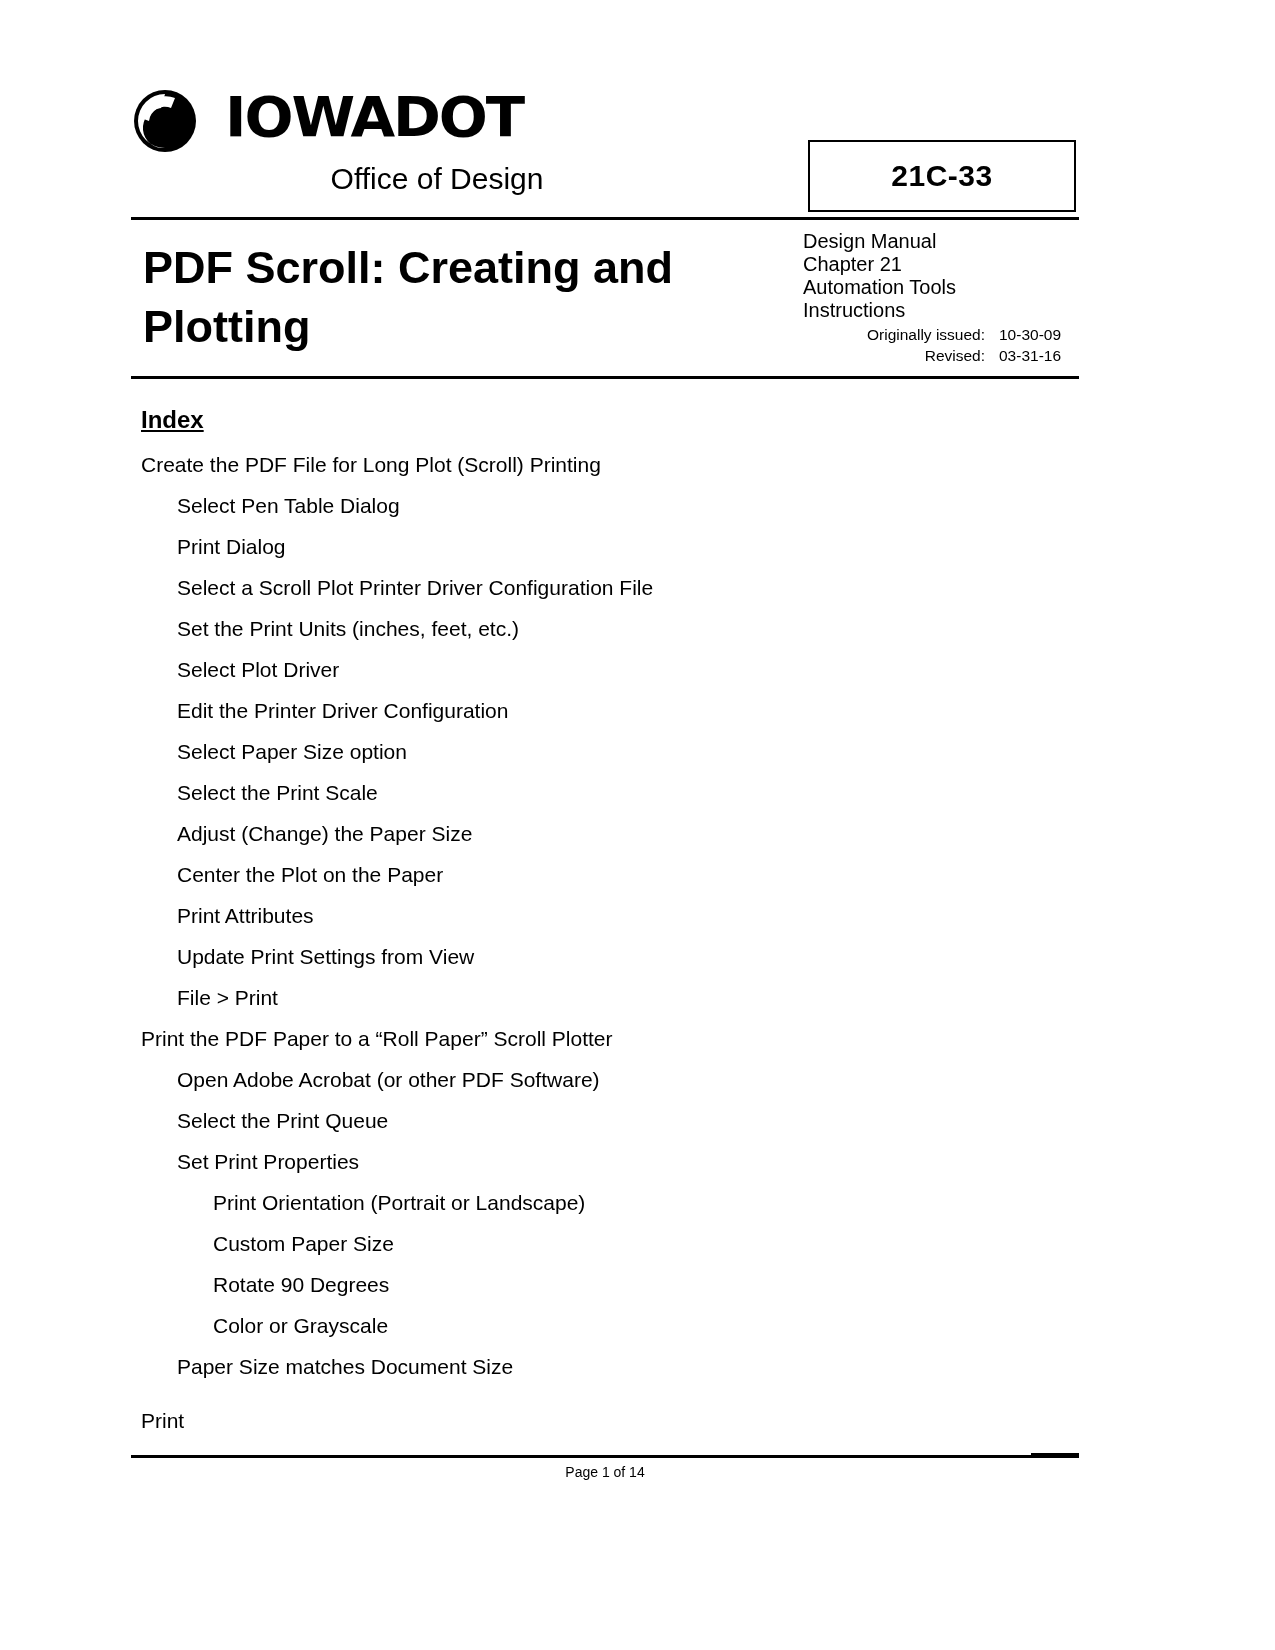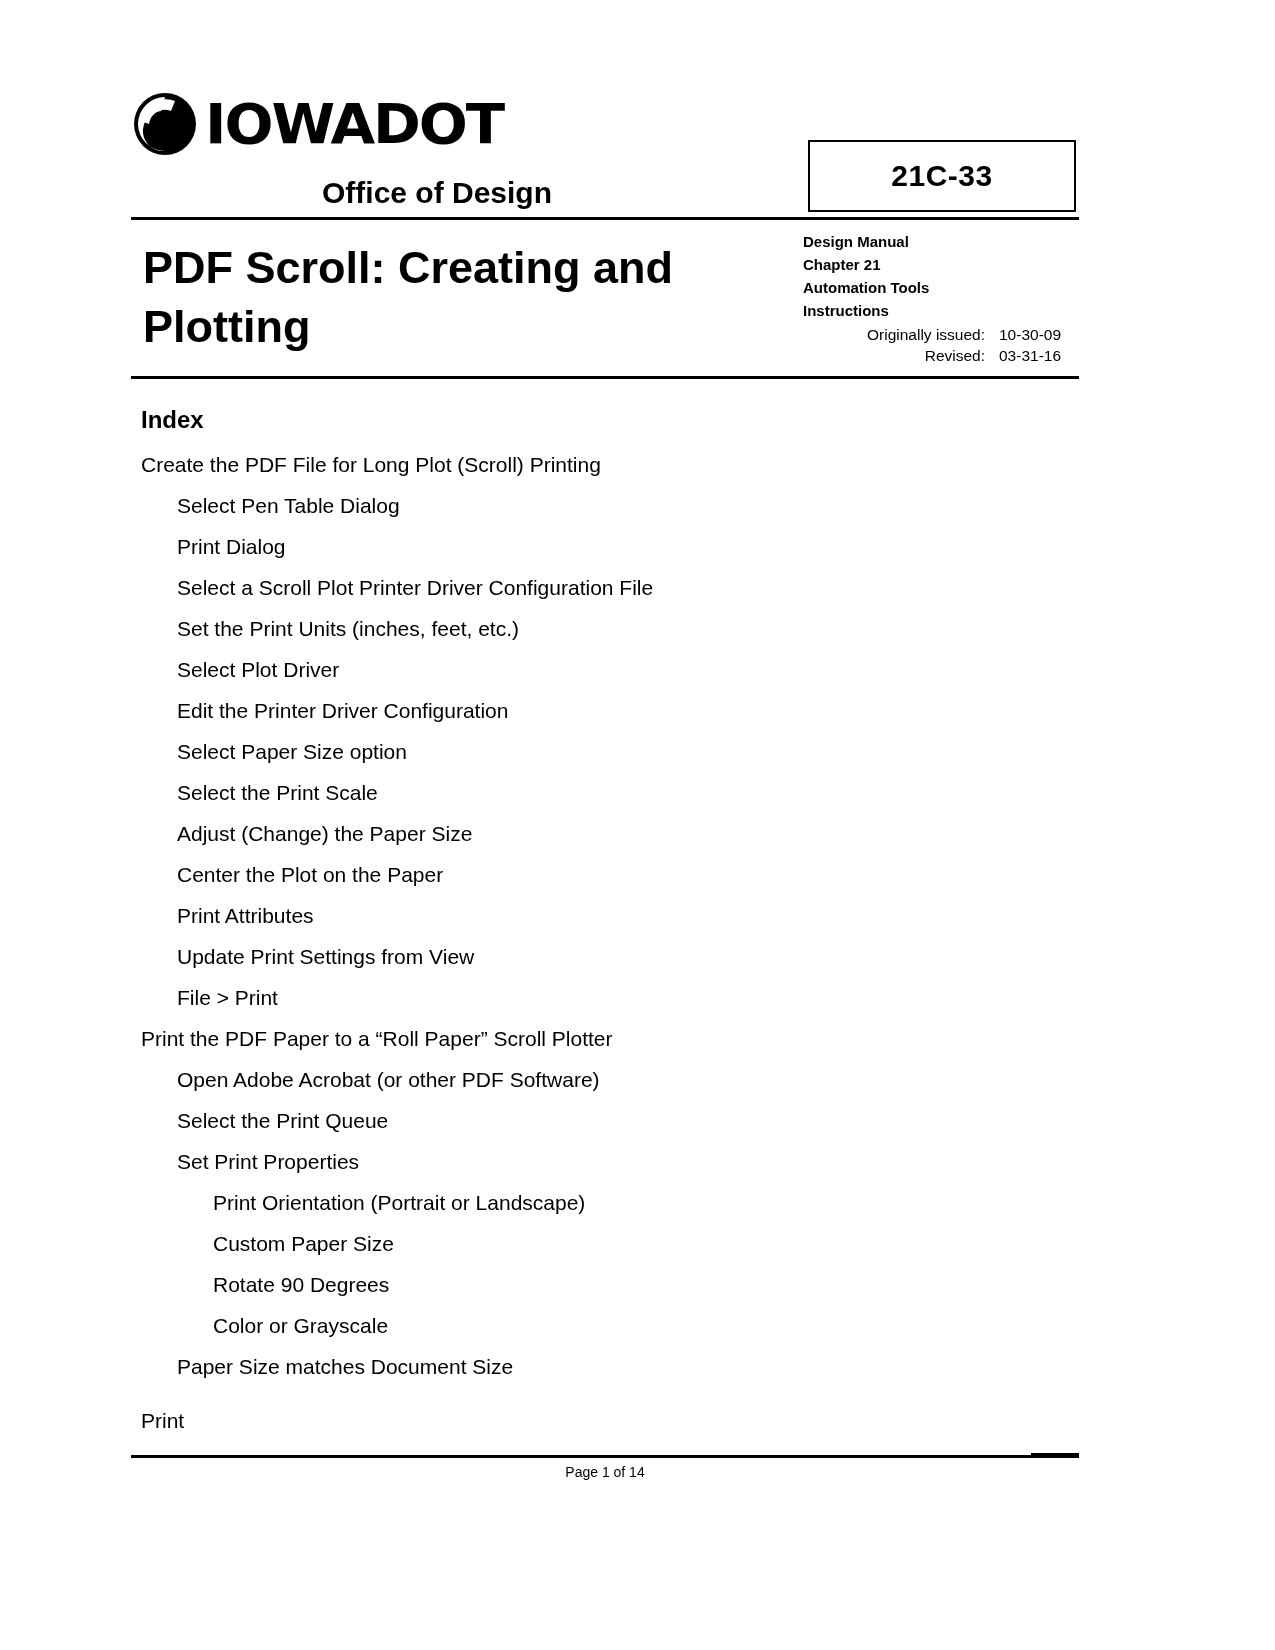--- a/index.html
+++ b/index.html
@@ -31,22 +31,23 @@
     height: 128px;
   }
   .logo-block {
     position: absolute;
     left: 0px;
     top: 0px;
     width: 560px;
   }
   .logo-row {
     display: flex;
-    align-items: center;
+    align-items: flex-start;
     height: 72px;
+    gap: 20px;
   }
   .logo-mark {
     width: 72px;
     height: 66px;
     flex: 0 0 auto;
     position: relative;
     margin-right: 2px;
   }
   .logo-mark svg { display: block; }
   .logo-word {
@@ -55,23 +56,23 @@
     font-size: 55px;
     letter-spacing: -2px;
     line-height: 58px;
     transform: scaleX(1.05);
     transform-origin: left center;
     white-space: nowrap;
   }
   .office-line {
     text-align: center;
     font-size: 30px;
-    font-weight: bold;
+    font-weight: normal;
     line-height: 34px;
-    margin-top: 16px;
+    margin-top: 2px;
     padding-left: 52px;
     white-space: nowrap;
   }
 
   .doc-number-box {
     position: absolute;
     left: 677px;
     top: 52px;
     width: 268px;
     height: 72px;
@@ -113,22 +114,22 @@
     margin: 0;
   }
 
   .meta-block {
     position: absolute;
     left: 803px;
     top: 230px;
     width: 280px;
   }
   .meta-strong {
-    font-size: 15px;
-    font-weight: bold;
+    font-size: 20px;
+    font-weight: normal;
     line-height: 23px;
     white-space: nowrap;
   }
   .meta-dates {
     margin-top: 2px;
     font-size: 15.5px;
     line-height: 21px;
   }
   .meta-date-row {
     display: flex;
@@ -149,20 +150,21 @@
     position: absolute;
     left: 141px;
     top: 404px;
     width: 940px;
   }
   .index-heading {
     font-size: 24px;
     font-weight: bold;
     line-height: 32px;
     margin: 0 0 9px 0;
+    text-decoration: underline;
   }
   .toc-list {
     list-style: none;
     margin: 0;
     padding: 0;
   }
   .toc-item {
     line-height: 39px;
     white-space: nowrap;
   }

